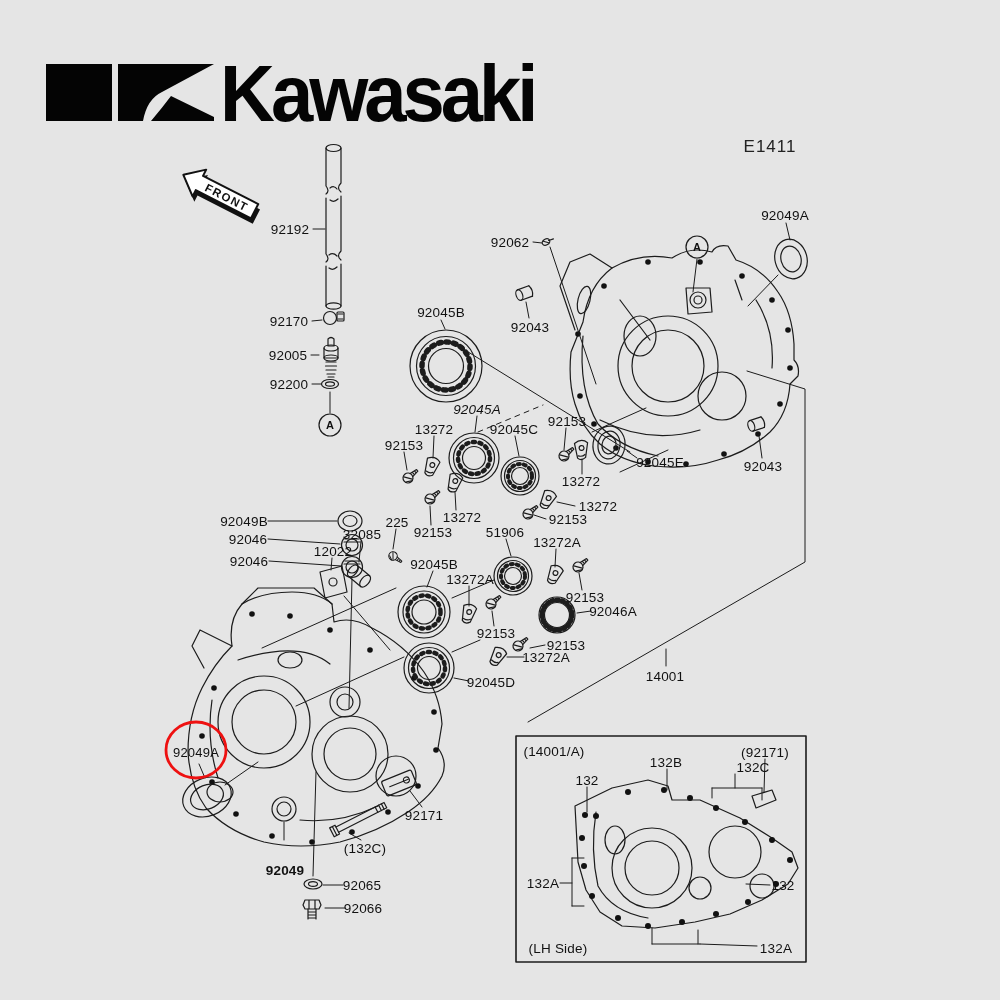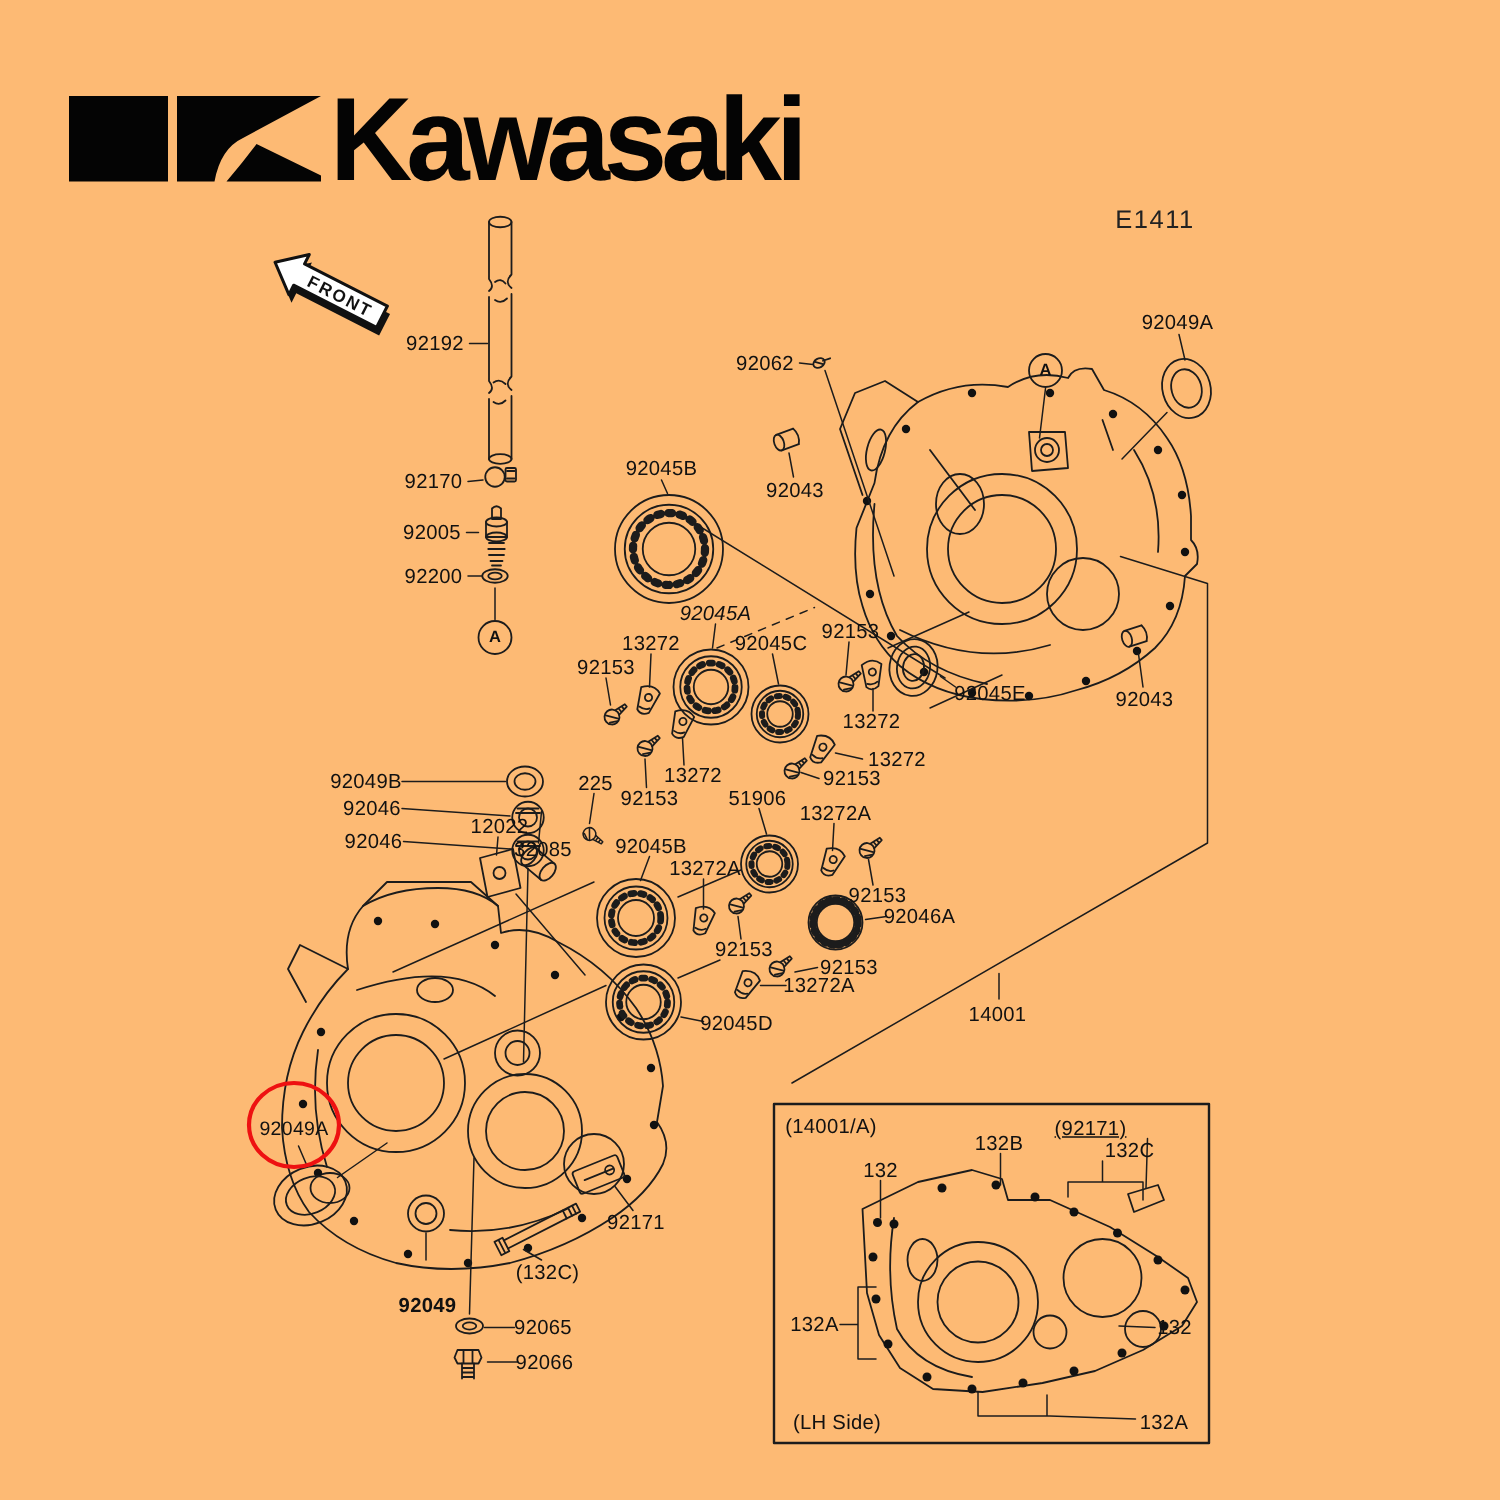--- a/index.html
+++ b/index.html
@@ -1,16 +1,16 @@
 <!DOCTYPE html>
 <html><head>
 <meta charset="utf-8">
 <style>
   html,body{margin:0;padding:0;background:#ffffff;}
-  #stage{position:relative;width:1000px;height:1000px;background:#fdba74;overflow:hidden;
+  #stage{position:relative;width:1000px;height:1000px;background:#e5e5e5;overflow:hidden;
          font-family:"Liberation Sans",sans-serif;}
   #art{position:absolute;left:0;top:0;}
   #label-layer{position:absolute;left:0;top:0;width:1000px;height:1000px;pointer-events:none;}
   .lbl{position:absolute;transform:translate(-50%,-50%);font-size:13.5px;color:#111;
        white-space:nowrap;letter-spacing:0.2px;}
   .lbl.code{font-size:17px;letter-spacing:1px;color:#222;}
   .lbl.ref{font-size:11px;font-weight:bold;}
   .lbl.hl{font-size:13px;}
   #wordmark{position:absolute;left:220px;top:50px;font-size:76px;font-weight:bold;
             letter-spacing:-4px;color:#040404;transform:scaleY(1.04);}
@@ -374,42 +374,42 @@
       <div class="lbl" style="left: 763px; top: 466px;">92043</div>
       <div class="lbl" style="left: 581px; top: 481px;">13272</div>
       <div class="lbl" style="left: 598px; top: 506px;">13272</div>
       <div class="lbl" style="left: 568px; top: 519px;">92153</div>
       <div class="lbl" style="left: 462px; top: 517px;">13272</div>
       <div class="lbl" style="left: 433px; top: 532px;">92153</div>
       <div class="lbl" style="left: 397px; top: 522px;">225</div>
       <div class="lbl" style="left: 244px; top: 521px;">92049B</div>
       <div class="lbl" style="left: 248px; top: 539px;">92046</div>
       <div class="lbl" style="left: 249px; top: 561px;">92046</div>
-      <div class="lbl" style="left: 362px; top: 534px; margin-top: 32px;">32085</div>
+      <div class="lbl" style="left: 362px; top: 534px;">32085</div>
       <div class="lbl" style="left: 333px; top: 551px;">12022</div>
       <div class="lbl" style="left: 557px; top: 542px;">13272A</div>
       <div class="lbl" style="left: 505px; top: 532px;">51906</div>
       <div class="lbl" style="left: 434px; top: 564px;">92045B</div>
       <div class="lbl" style="left: 470px; top: 579px;">13272A</div>
       <div class="lbl" style="left: 585px; top: 597px;">92153</div>
       <div class="lbl" style="left: 613px; top: 611px;">92046A</div>
       <div class="lbl" style="left: 496px; top: 633px;">92153</div>
       <div class="lbl" style="left: 566px; top: 645px;">92153</div>
       <div class="lbl" style="left: 546px; top: 657px;">13272A</div>
       <div class="lbl" style="left: 491px; top: 682px;">92045D</div>
       <div class="lbl" style="left: 665px; top: 676px;">14001</div>
       <div class="lbl hl" style="left: 196px; top: 752px;">92049A</div>
       <div class="lbl" style="left: 285px; top: 870px; font-weight: bold;">92049</div>
       <div class="lbl" style="left: 365px; top: 848px;">(132C)</div>
       <div class="lbl" style="left: 424px; top: 815px;">92171</div>
       <div class="lbl" style="left: 362px; top: 885px;">92065</div>
       <div class="lbl" style="left: 363px; top: 908px;">92066</div>
       <div class="lbl" style="left: 554px; top: 751px;">(14001/A)</div>
       <div class="lbl" style="left: 666px; top: 762px;">132B</div>
-      <div class="lbl" style="left: 727px; top: 752px; text-decoration: underline;">(92171)</div>
+      <div class="lbl" style="left: 765px; top: 752px;">(92171)</div>
       <div class="lbl" style="left: 735px; top: 767px; margin-left: 18px;">132C</div>
       <div class="lbl" style="left: 587px; top: 780px;">132</div>
       <div class="lbl" style="left: 543px; top: 883px;">132A</div>
       <div class="lbl" style="left: 783px; top: 885px;">132</div>
       <div class="lbl" style="left: 776px; top: 948px;">132A</div>
       <div class="lbl" style="left: 558px; top: 948px;">(LH Side)</div>
       <div class="lbl ref" style="left: 330px; top: 425px;">A</div>
       <div class="lbl ref" style="left: 697px; top: 247px;">A</div>
     </div>
 </div>

